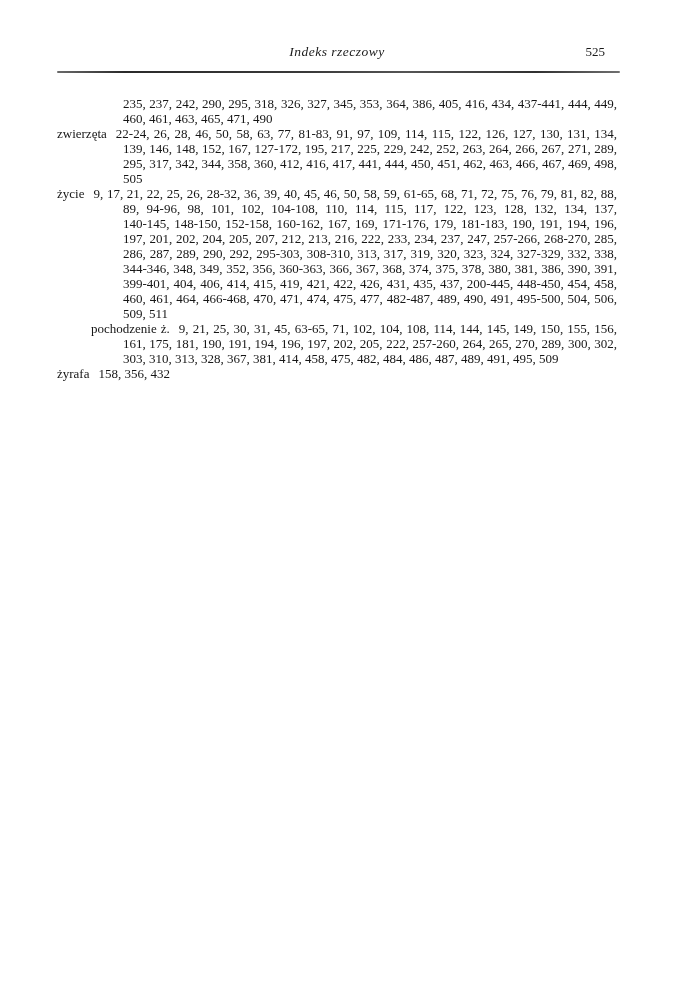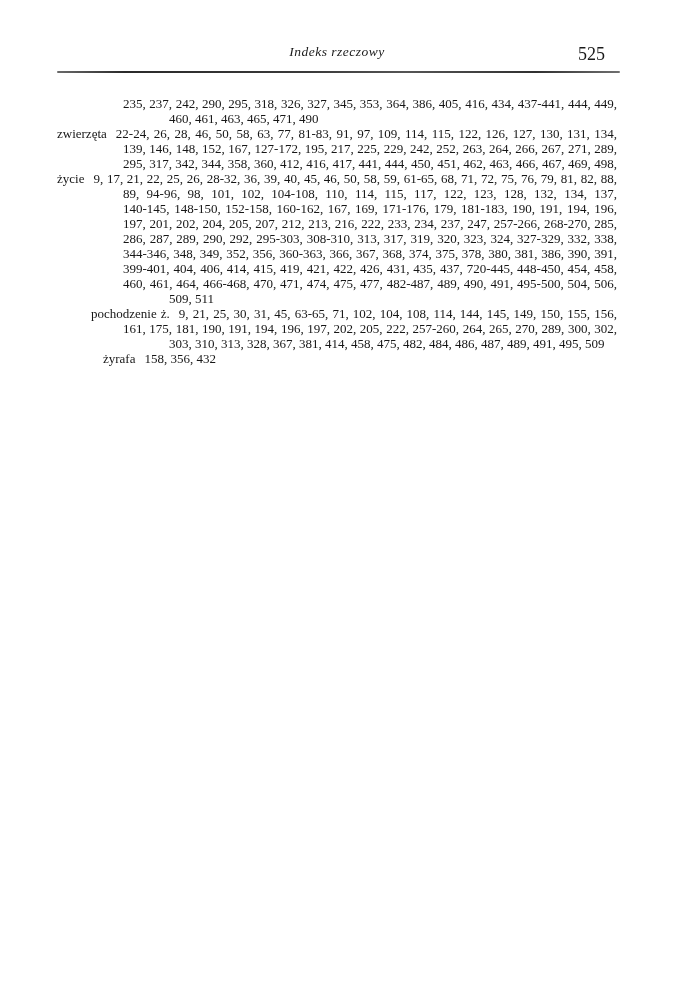--- a/index.html
+++ b/index.html
@@ -32,21 +32,21 @@
     text-align: center;
     font-style: italic;
     font-size: 13.5px;
     letter-spacing: 0.5px;
     color: #1a1a1a;
   }
   .running-page-number {
     position: absolute;
     right: 12px;
     top: 0;
-    font-size: 18px;
+    font-size: 13px;
     color: #1a1a1a;
   }
   .header-rule {
     position: absolute;
     top: 71px;
     left: 57px;
     width: 563px;
     height: 2px;
     border: none;
     margin: 0;
@@ -65,21 +65,20 @@
   .ln {
     text-align: justify;
     text-align-last: justify;
     padding-left: 66px;
   }
   .ln.head { padding-left: 0; }
   .ln.sub  { padding-left: 34px; }
   .ln.last {
     text-align: center;
     text-align-last: left;
-    margin-left: 46px;
   }
   .term { margin-right: 9px; }
 </style>
 </head>
 <body>
 
 <div class="page">
 
   <div class="running-header">
     <div class="running-title">Indeks rzeczowy</div>
@@ -88,28 +87,29 @@
 
   <hr class="header-rule">
 
   <div class="index-body">
     <div class="ln">235, 237, 242, 290, 295, 318, 326, 327, 345, 353, 364, 386, 405, 416, 434, 437-441, 444, 449,</div>
     <div class="ln last">460, 461, 463, 465, 471, 490</div>
 
     <div class="ln head"><span class="term">zwierzęta</span><span>22-24, 26, 28, 46, 50, 58, 63, 77, 81-83, 91, 97, 109, 114, 115, 122, 126, 127, 130, 131, 134,</span></div>
     <div class="ln">139, 146, 148, 152, 167, 127-172, 195, 217, 225, 229, 242, 252, 263, 264, 266, 267, 271, 289,</div>
     <div class="ln">295, 317, 342, 344, 358, 360, 412, 416, 417, 441, 444, 450, 451, 462, 463, 466, 467, 469, 498,</div>
+    <div class="ln last">505</div>
 
     <div class="ln head"><span class="term">życie</span><span>9, 17, 21, 22, 25, 26, 28-32, 36, 39, 40, 45, 46, 50, 58, 59, 61-65, 68, 71, 72, 75, 76, 79, 81, 82, 88,</span></div>
     <div class="ln">89, 94-96, 98, 101, 102, 104-108, 110, 114, 115, 117, 122, 123, 128, 132, 134, 137,</div>
     <div class="ln">140-145, 148-150, 152-158, 160-162, 167, 169, 171-176, 179, 181-183, 190, 191, 194, 196,</div>
     <div class="ln">197, 201, 202, 204, 205, 207, 212, 213, 216, 222, 233, 234, 237, 247, 257-266, 268-270, 285,</div>
     <div class="ln">286, 287, 289, 290, 292, 295-303, 308-310, 313, 317, 319, 320, 323, 324, 327-329, 332, 338,</div>
     <div class="ln">344-346, 348, 349, 352, 356, 360-363, 366, 367, 368, 374, 375, 378, 380, 381, 386, 390, 391,</div>
-    <div class="ln">399-401, 404, 406, 414, 415, 419, 421, 422, 426, 431, 435, 437, 720-445, 448-450, 454, 458,</div>
+    <div class="ln">399-401, 404, 406, 414, 415, 419, 421, 422, 426, 431, 435, 437, 200-445, 448-450, 454, 458,</div>
     <div class="ln">460, 461, 464, 466-468, 470, 471, 474, 475, 477, 482-487, 489, 490, 491, 495-500, 504, 506,</div>
     <div class="ln last">509, 511</div>
 
     <div class="ln sub"><span class="term">pochodzenie ż.</span><span>9, 21, 25, 30, 31, 45, 63-65, 71, 102, 104, 108, 114, 144, 145, 149, 150, 155, 156,</span></div>
     <div class="ln">161, 175, 181, 190, 191, 194, 196, 197, 202, 205, 222, 257-260, 264, 265, 270, 289, 300, 302,</div>
     <div class="ln last">303, 310, 313, 328, 367, 381, 414, 458, 475, 482, 484, 486, 487, 489, 491, 495, 509</div>
 
     <div class="ln head last"><span class="term">żyrafa</span><span>158, 356, 432</span></div>
   </div>
 

